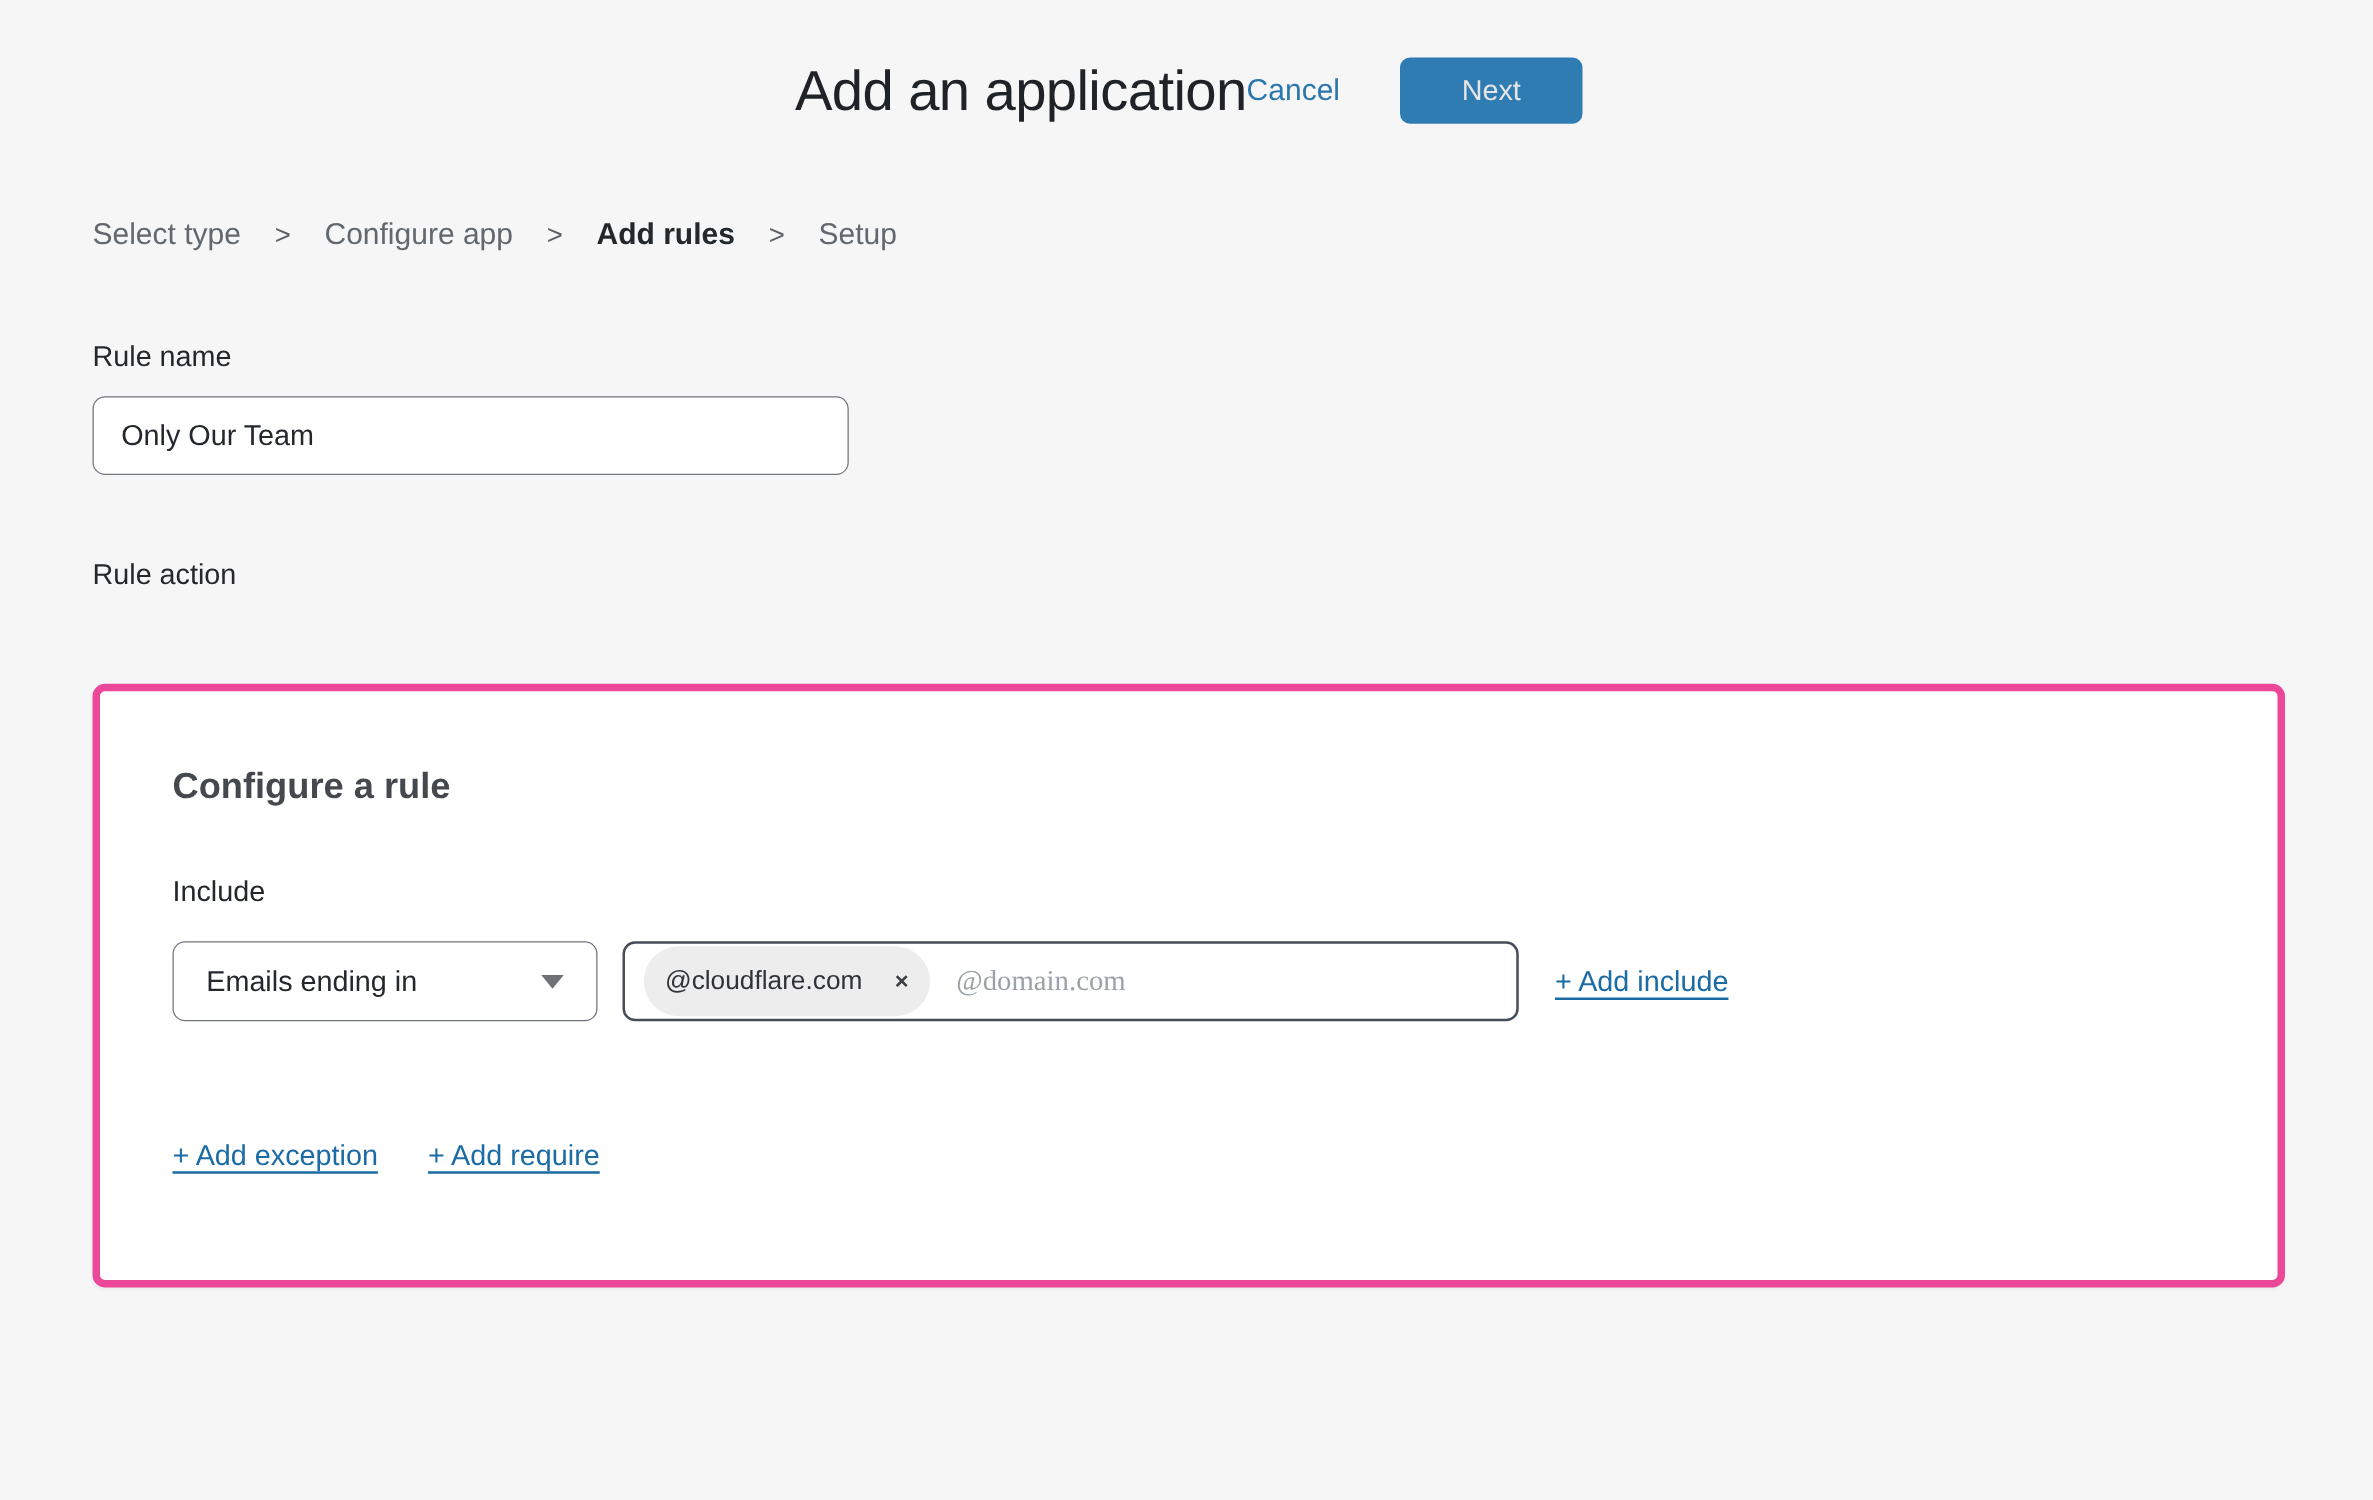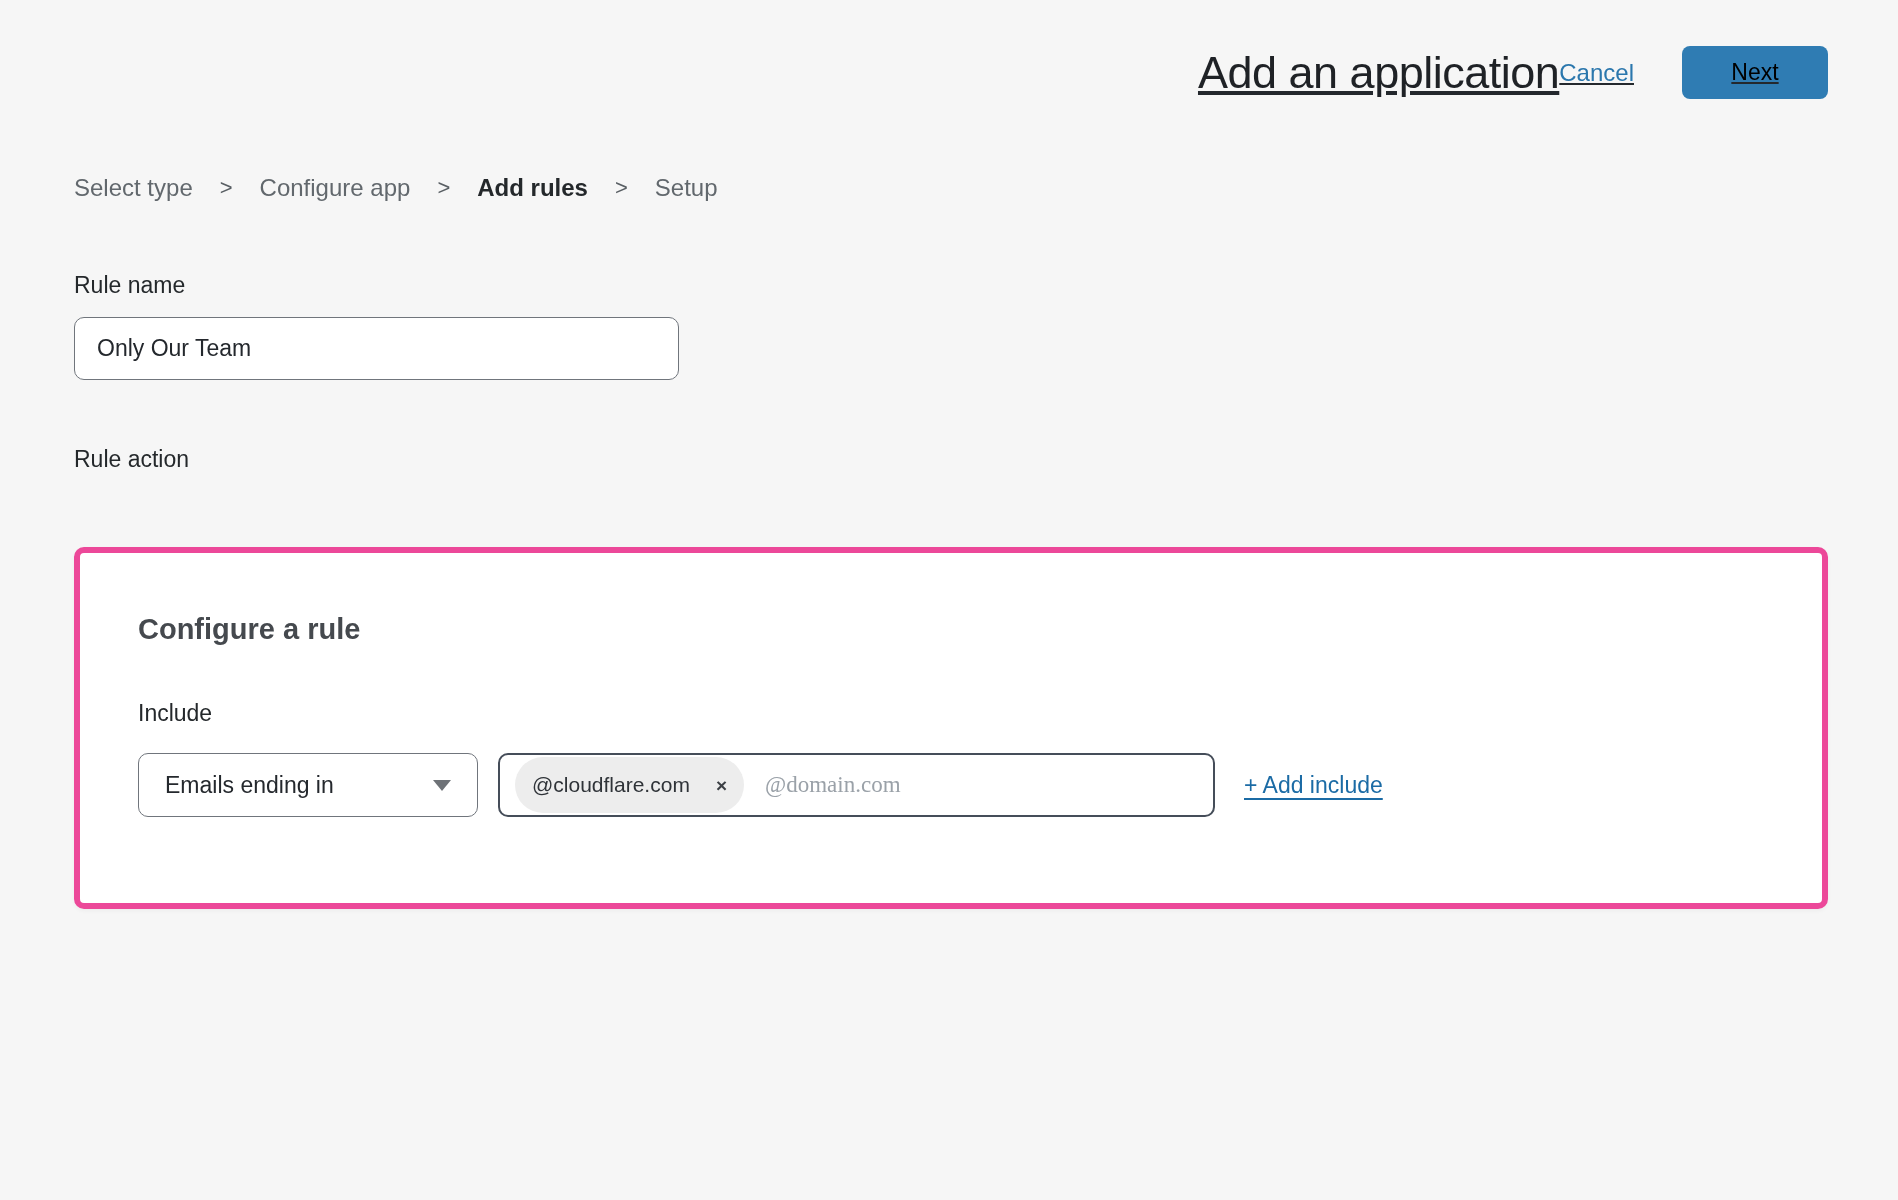--- a/index.html
+++ b/index.html
@@ -6,40 +6,40 @@
   html, body {
     width: 1898px; height: 1200px;
     background: #f6f6f6;
     font-family: "Liberation Sans", sans-serif;
     color: #24282d;
     overflow: hidden;
   }
   .page { padding: 46px 70px 0 74px; }
 
   
-  .header { display: flex; align-items: center; justify-content: flex-end; text-decoration: underline; }
+  .header { display: flex; align-items: center; justify-content: center; }
   .page-title {
     font-size: 45px;
     font-weight: 300;
     letter-spacing: -0.5px;
     color: #1f2226;
   }
   .header-actions { display: flex; align-items: center; gap: 48px; }
   .cancel-link {
     font-size: 24px;
     color: #2b77ad;
     text-decoration: none;
     cursor: pointer;
   }
   .next-button {
     min-width: 146px;
     height: 53px;
     padding: 0 40px;
     background: #2f7cb3;
-    color: #000000;
+    color: #e5e5e5;
     font-size: 23px;
     font-family: "Liberation Sans", sans-serif;
     border: none;
     border-radius: 8px;
     cursor: pointer;
   }
 
   
   .breadcrumb {
     margin-top: 75px;
@@ -229,15 +229,19 @@
         <span class="tag-pill">
           <span>@cloudflare.com</span>
           <span class="tag-remove">×</span>
         </span>
         <input class="tag-text-input" type="text" placeholder="@domain.com" style="">
       </div>
 
       <a class="link add-include-link">+ Add include</a>
     </div>
 
+    <div class="bottom-links">
+      <a class="link">+ Add exception</a>
+      <a class="link">+ Add require</a>
+    </div>
   </div>
 
 </div>
 
 </body></html>

